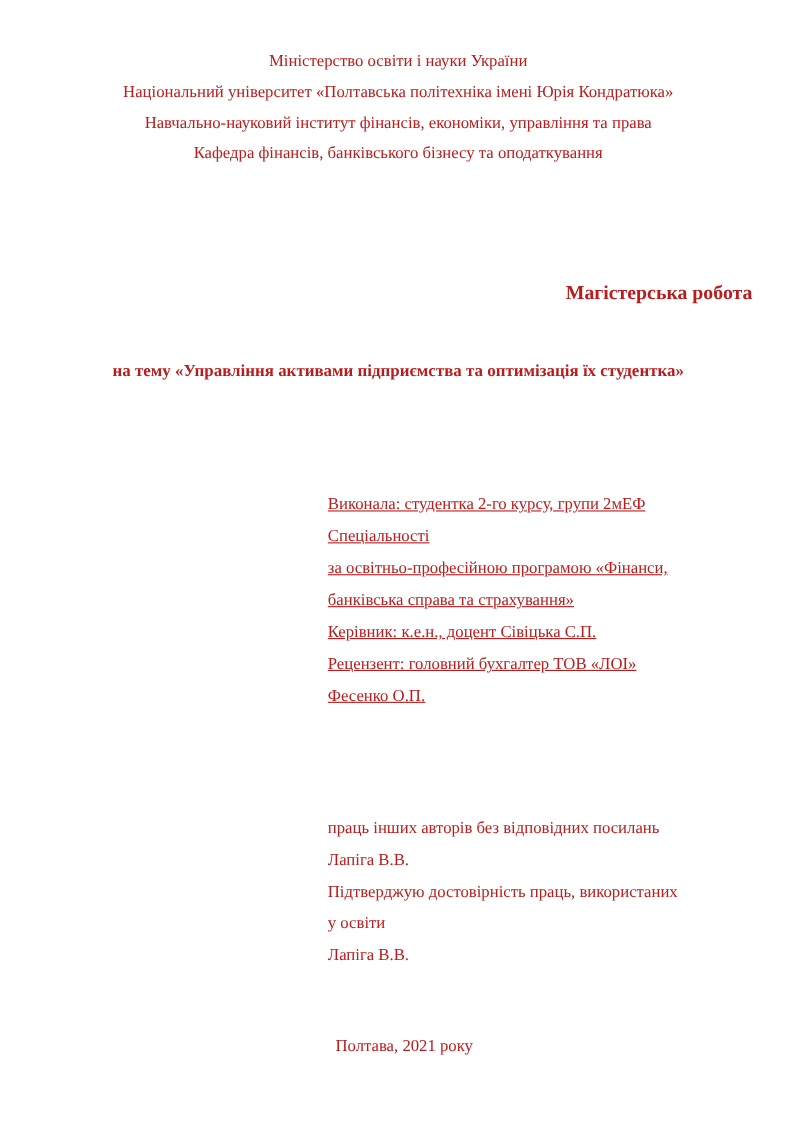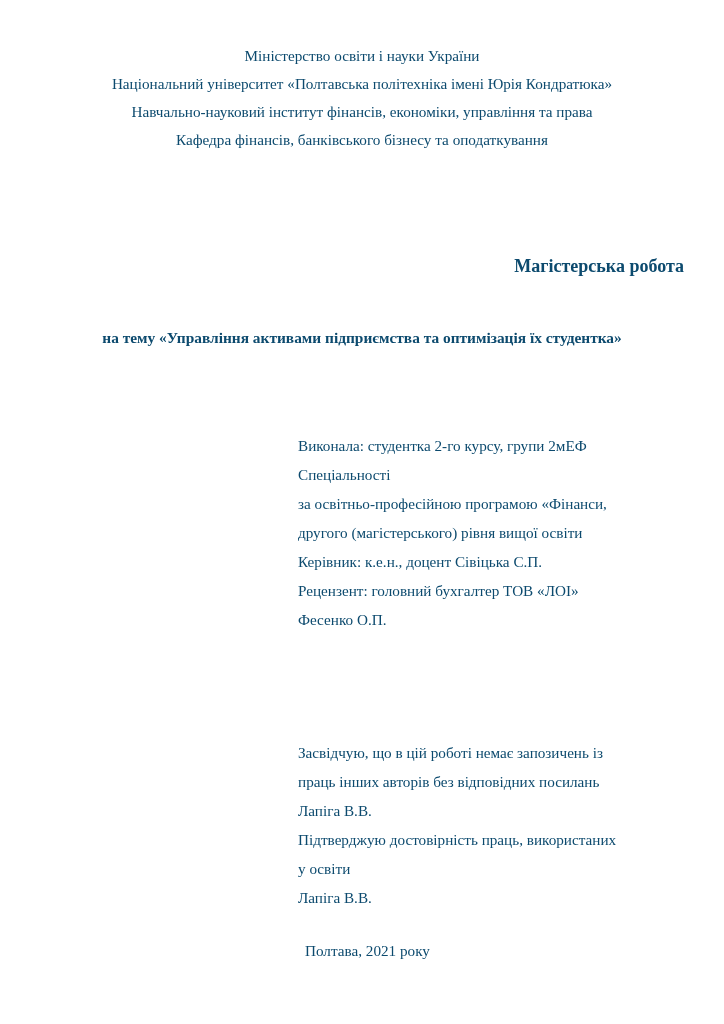--- a/index.html
+++ b/index.html
@@ -8,21 +8,21 @@
     padding: 0;
     background: #ffffff;
   }
 
   .page {
     position: relative;
     width: 724px;
     height: 1024px;
     margin: 0 auto;
     background: #ffffff;
-    color: #0c4a6e;
+    color: #b91c1c;
     font-family: "Liberation Serif", "DejaVu Serif", serif;
     overflow: hidden;
     -webkit-font-smoothing: antialiased;
   }
 
   
   .header-block {
     position: absolute;
     top: 42px;
     left: 40px;
@@ -57,23 +57,24 @@
     text-align: center;
     font-size: 15.4px;
     font-weight: bold;
     line-height: 26px;
     white-space: nowrap;
   }
 
   
   .author-block {
     position: absolute;
-    top: 431px;
+    top: 444px;
     left: 298px;
     width: 400px;
+    text-decoration: underline;
   }
 
   .author-line {
     font-size: 15.2px;
     line-height: 29px;
     white-space: nowrap;
   }
 
   
   .declaration-block {
@@ -112,28 +113,27 @@
   </div>
 
   <div class="work-title">Магістерська робота</div>
 
   <div class="work-subject">на тему «Управління активами підприємства та оптимізація їх студентка»</div>
 
   <div class="author-block">
     <div class="author-line">Виконала: студентка 2-го курсу, групи 2мЕФ</div>
     <div class="author-line">Спеціальності</div>
     <div class="author-line">за освітньо-професійною програмою «Фінанси,</div>
-    <div class="author-line">другого (магістерського) рівня вищої освіти</div>
+    <div class="author-line">банківська справа та страхування»</div>
     <div class="author-line">Керівник: к.е.н., доцент Сівіцька С.П.</div>
     <div class="author-line">Рецензент: головний бухгалтер ТОВ «ЛОІ»</div>
     <div class="author-line">Фесенко О.П.</div>
   </div>
 
   <div class="declaration-block">
-    <div class="declaration-line">Засвідчую, що в цій роботі немає запозичень із</div>
     <div class="declaration-line">праць інших авторів без відповідних посилань</div>
     <div class="declaration-line">Лапіга В.В.</div>
     <div class="declaration-line">Підтверджую достовірність праць, використаних</div>
     <div class="declaration-line">у освіти</div>
     <div class="declaration-line">Лапіга В.В.</div>
   </div>
 
   <div class="footer-line">Полтава, 2021 року</div>
 
 </div>

